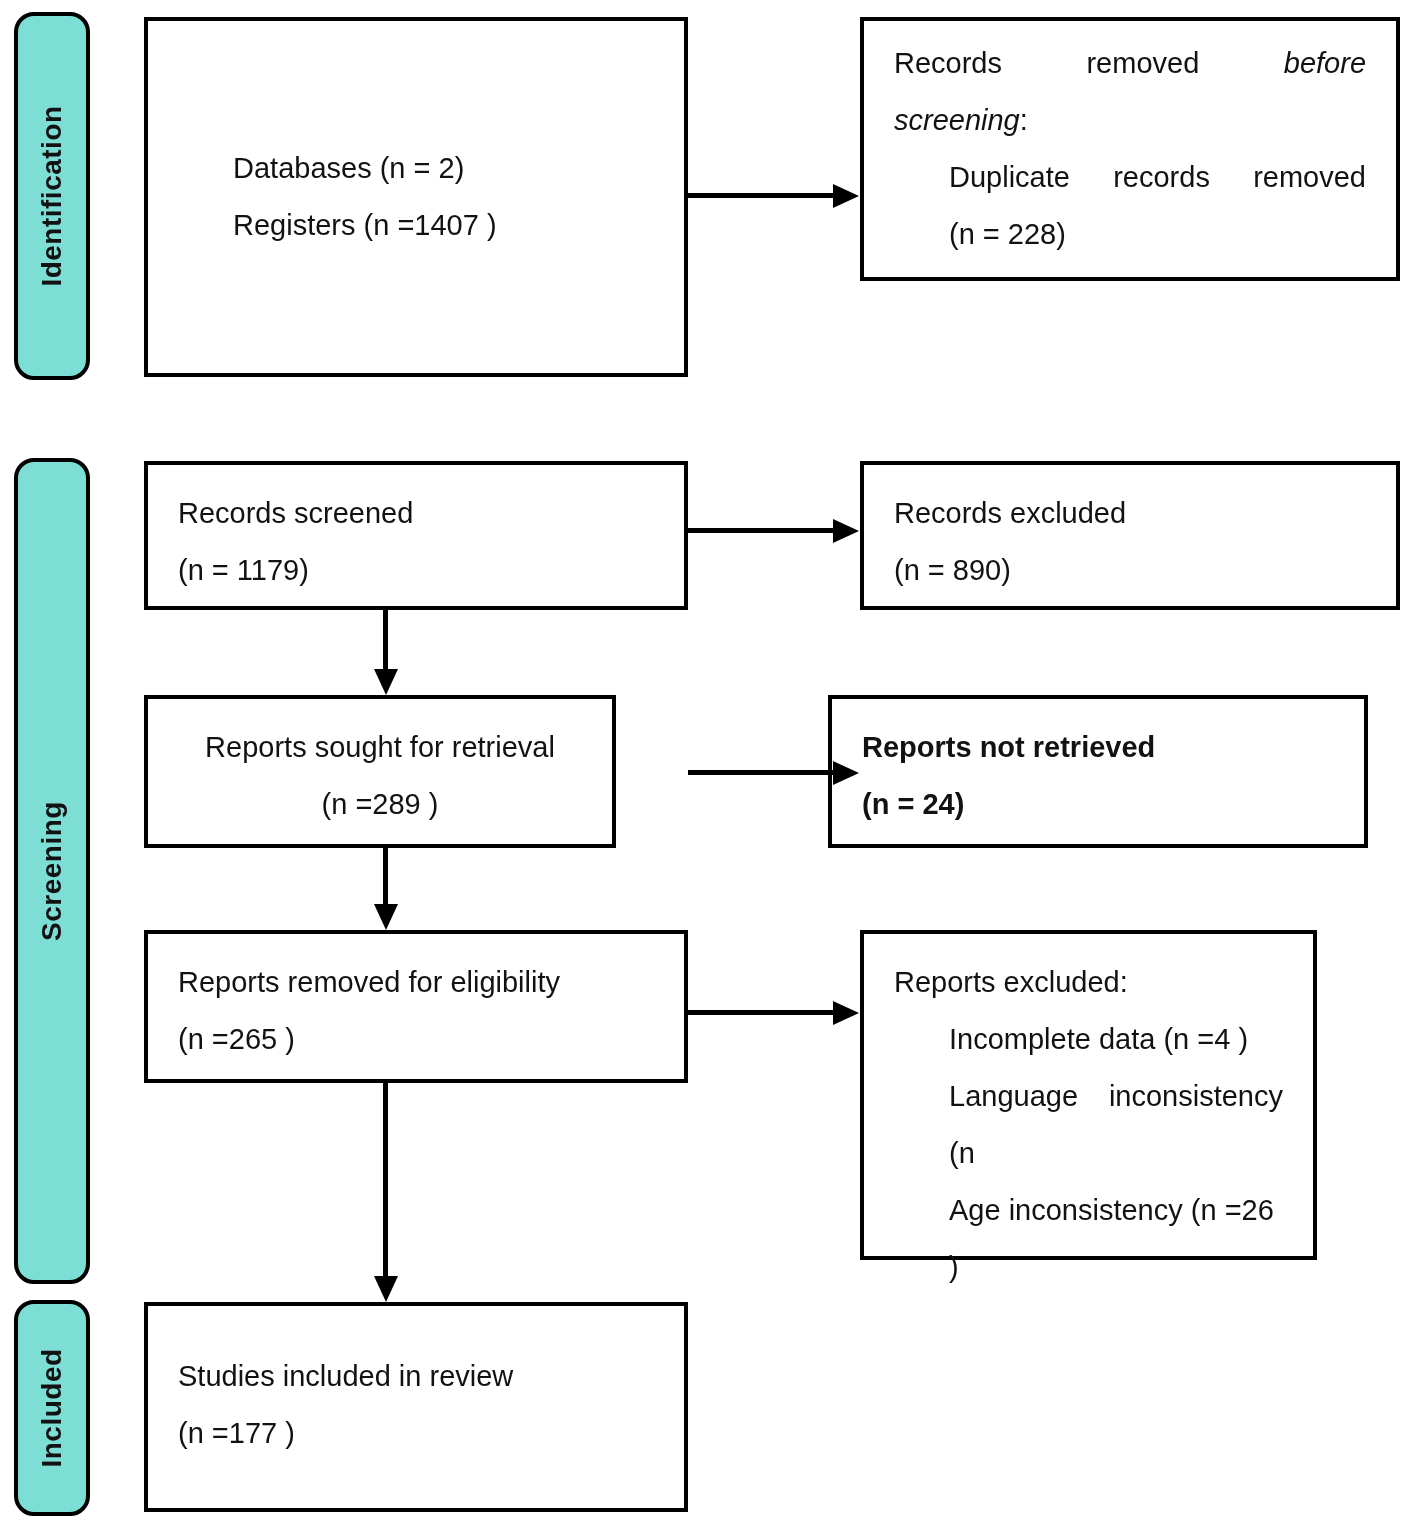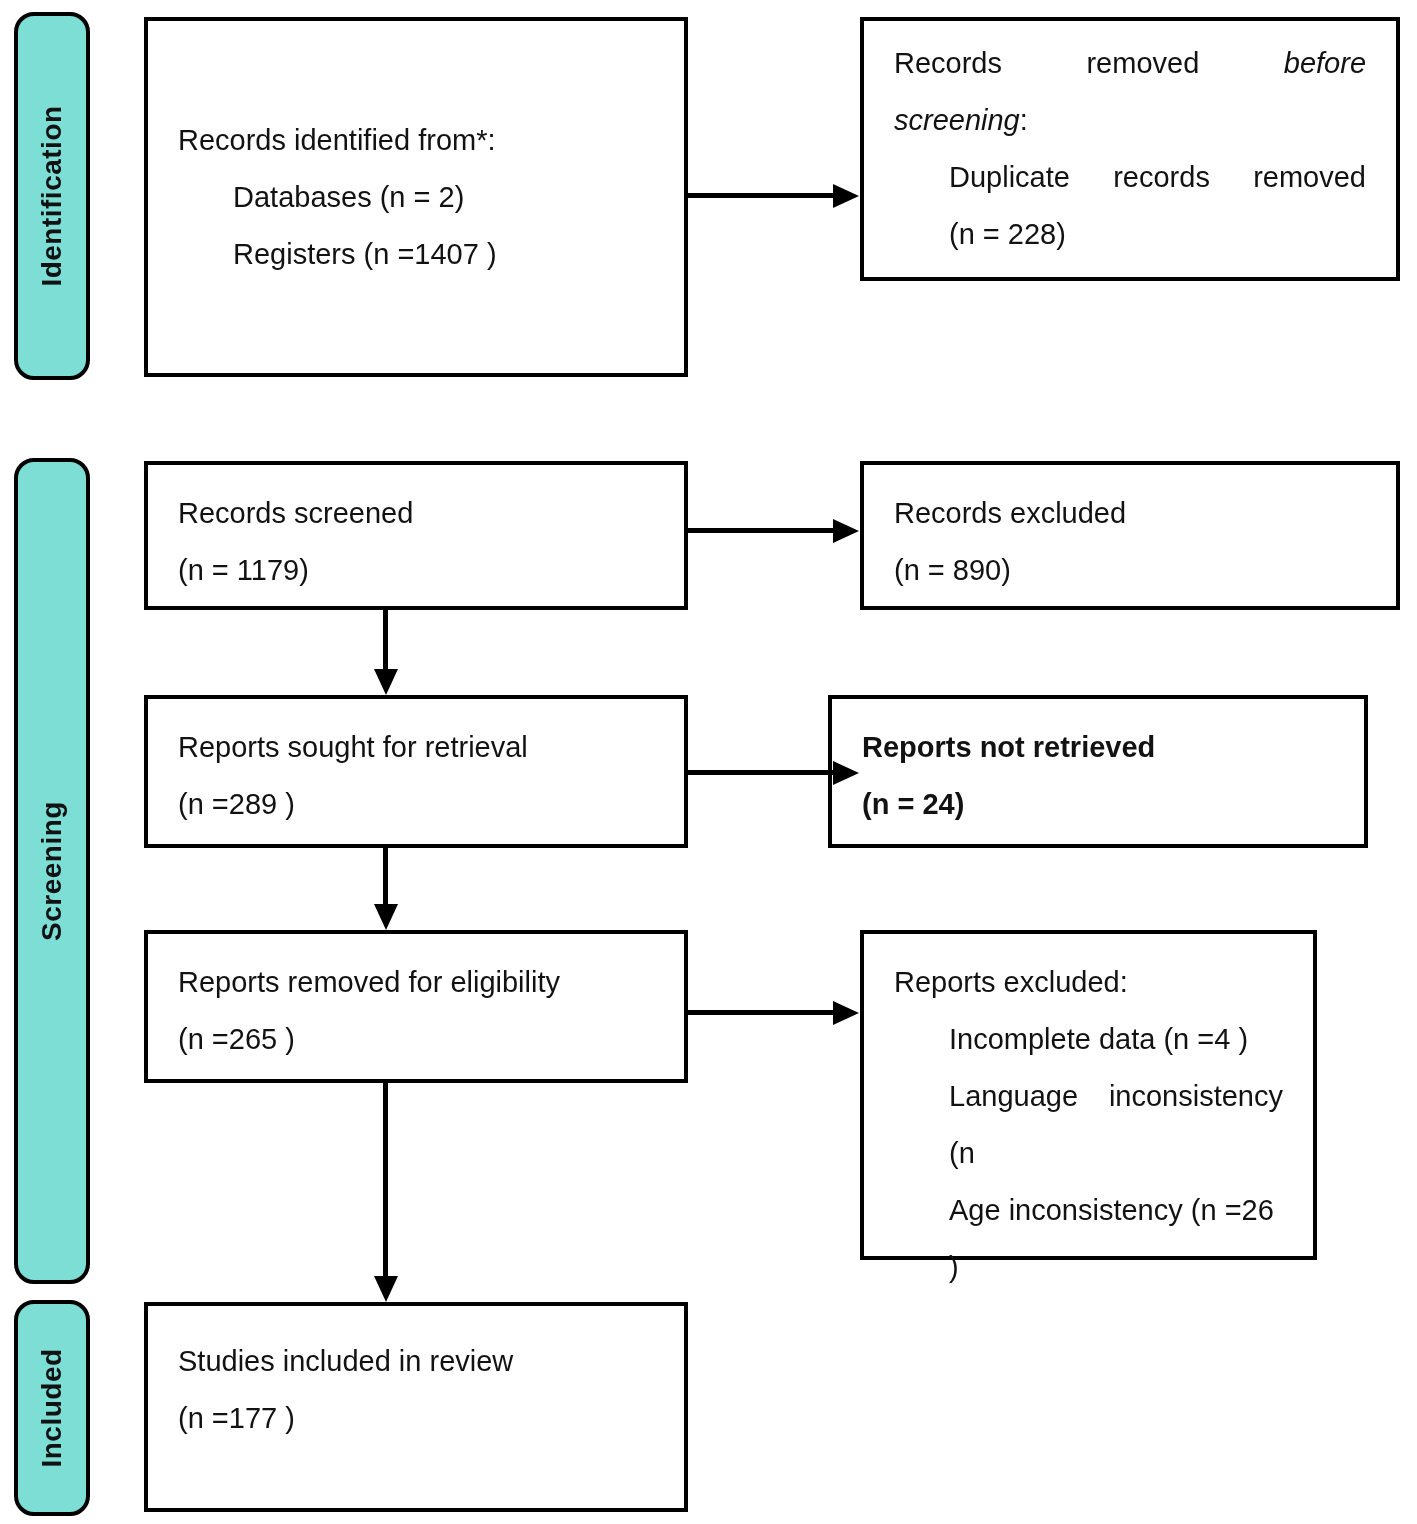--- a/index.html
+++ b/index.html
@@ -85,62 +85,61 @@
     <span class="lbl">Identification</span>
   </div>
   <div class="stage" style="top:458px; height:826px;">
     <span class="lbl">Screening</span>
   </div>
   <div class="stage" style="top:1300px; height:216px;">
     <span class="lbl">Included</span>
   </div>
 
   <div class="box vcenter" style="left:144px; top:17px; width:544px; height:360px;">
-    <div>Records identified from*:</div>
     <div class="indent">Databases (n = 2)</div>
     <div class="indent">Registers (n =1407 )</div>
   </div>
 
   <div class="box vcenter" style="left:860px; top:17px; width:540px; height:264px;">
     <div class="jline"><span>Records removed</span> <span class="it">before</span></div>
     <div><span class="it">screening</span><span>:</span></div>
     <div class="indent jline">Duplicate records removed</div>
     <div class="indent">(n = 228)</div>
   </div>
 
   <div class="box" style="left:144px; top:461px; width:544px; height:149px;">
     <div>Records screened</div>
     <div>(n = 1179)</div>
   </div>
   <div class="box" style="left:860px; top:461px; width:540px; height:149px;">
     <div>Records excluded</div>
     <div>(n = 890)</div>
   </div>
 
-  <div class="box" style="left:144px; top:695px; width:544px; height:153px;">
+  <div class="box" style="left:144px; top:695px; width:472px; height:153px;text-align:center;">
     <div>Reports sought for retrieval</div>
     <div>(n =289 )</div>
   </div>
   <div class="box" style="left:828px; top:695px; width:540px; height:153px;font-weight:bold;">
     <div>Reports not retrieved</div>
     <div>(n = 24)</div>
   </div>
 
   <div class="box" style="left:144px; top:930px; width:544px; height:153px;">
     <div>Reports removed for eligibility</div>
     <div>(n =265 )</div>
   </div>
   <div class="box" style="left:860px; top:930px; width:457px; height:330px;">
     <div>Reports excluded:</div>
     <div class="indent">Incomplete data (n =4 )</div>
     <div class="indent jline">Language inconsistency (n</div>
     <div class="indent">Age inconsistency (n =26 )</div>
   </div>
 
-  <div class="box" style="left:144px; top:1302px; width:544px; height:210px; padding-top:27px;">
+  <div class="box" style="left:144px; top:1302px; width:544px; height:210px; padding-top:42px;">
     <div>Studies included in review</div>
     <div>(n =177 )</div>
   </div>
 
   <div class="arr-h" style="left:688px; top:193px; width:146px;"></div>
   <div class="arr-h" style="left:688px; top:528px; width:146px;"></div>
   <div class="arr-h" style="left:688px; top:770px; width:146px;"></div>
   <div class="arr-h" style="left:688px; top:1010px; width:146px;"></div>
 
   <div class="arr-v" style="left:383px; top:610px; height:60px;"></div>

